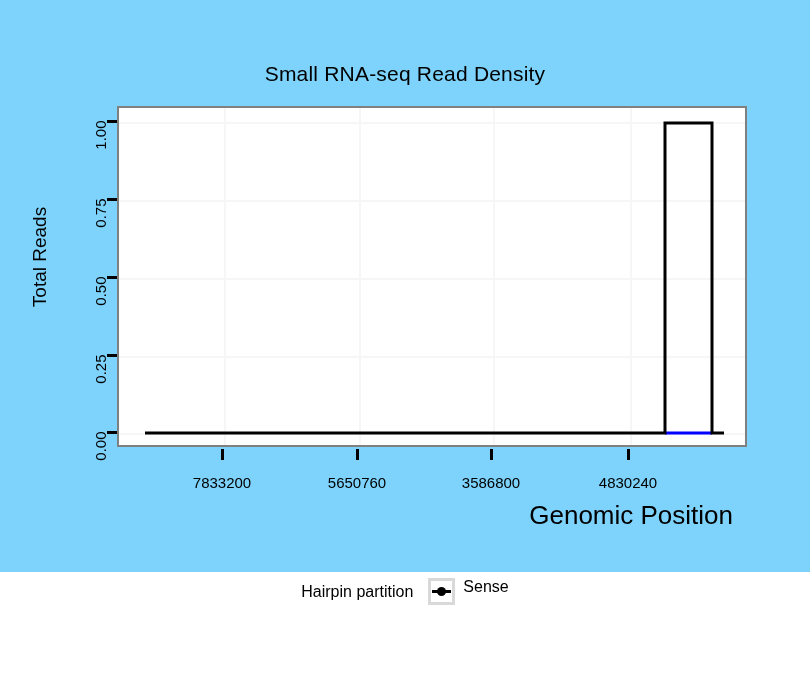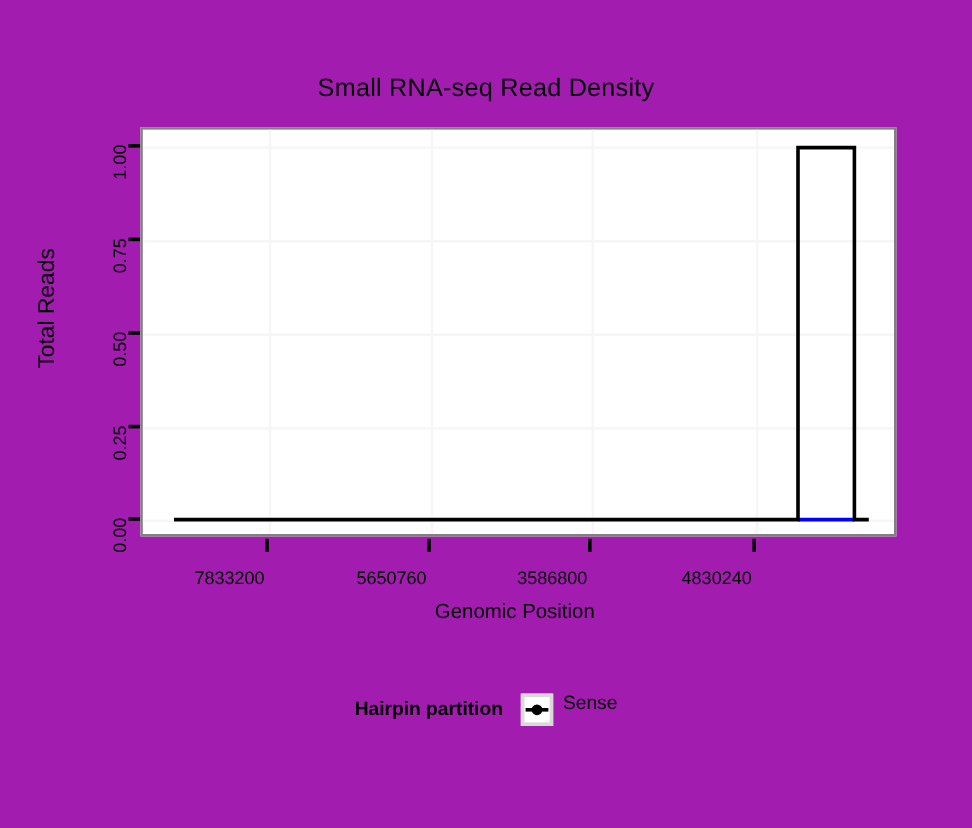--- a/index.html
+++ b/index.html
@@ -10,22 +10,22 @@
   body {
     width: 810px;
     height: 690px;
     font-family: "Liberation Sans", sans-serif;
     color: #000000;
     overflow: hidden;
   }
   #plot-root {
     position: relative;
     width: 810px;
-    height: 690px;
-    background: #a21caf;
+    height: 572px;
+    background: #7dd3fc;
   }
 
   
   .chart-title {
     position: absolute;
     left: 0;
     top: 62px;
     width: 810px;
     text-align: center;
     font-size: 21px;
@@ -113,49 +113,49 @@
     position: absolute;
     top: 449px;
     width: 3px;
     height: 11px;
     background: #000000;
   }
   .x-tick-label {
     position: absolute;
     top: 474px;
     font-size: 15px;
-    text-align: left;
+    text-align: center;
     width: 120px;
     margin-left: -60px;
     white-space: nowrap;
   }
   .x-axis-title {
     position: absolute;
-    left: 114px;
+    left: 103px;
     top: 500px;
     width: 630px;
-    text-align: center;
-    font-size: 17px;
+    text-align: right;
+    font-size: 26px;
     white-space: nowrap;
   }
 
   
   .legend {
     position: absolute;
     left: 0;
     top: 578px;
     width: 810px;
     display: flex;
     justify-content: center;
     align-items: center;
     gap: 9px;
   }
   .legend-title {
     font-size: 16px;
-    font-weight: bold;
+    font-weight: normal;
     margin-right: 6px;
     white-space: nowrap;
   }
   .legend-item {
     display: flex;
     align-items: flex-start;
     gap: 8px;
   }
   .legend-key {
     width: 27px;

